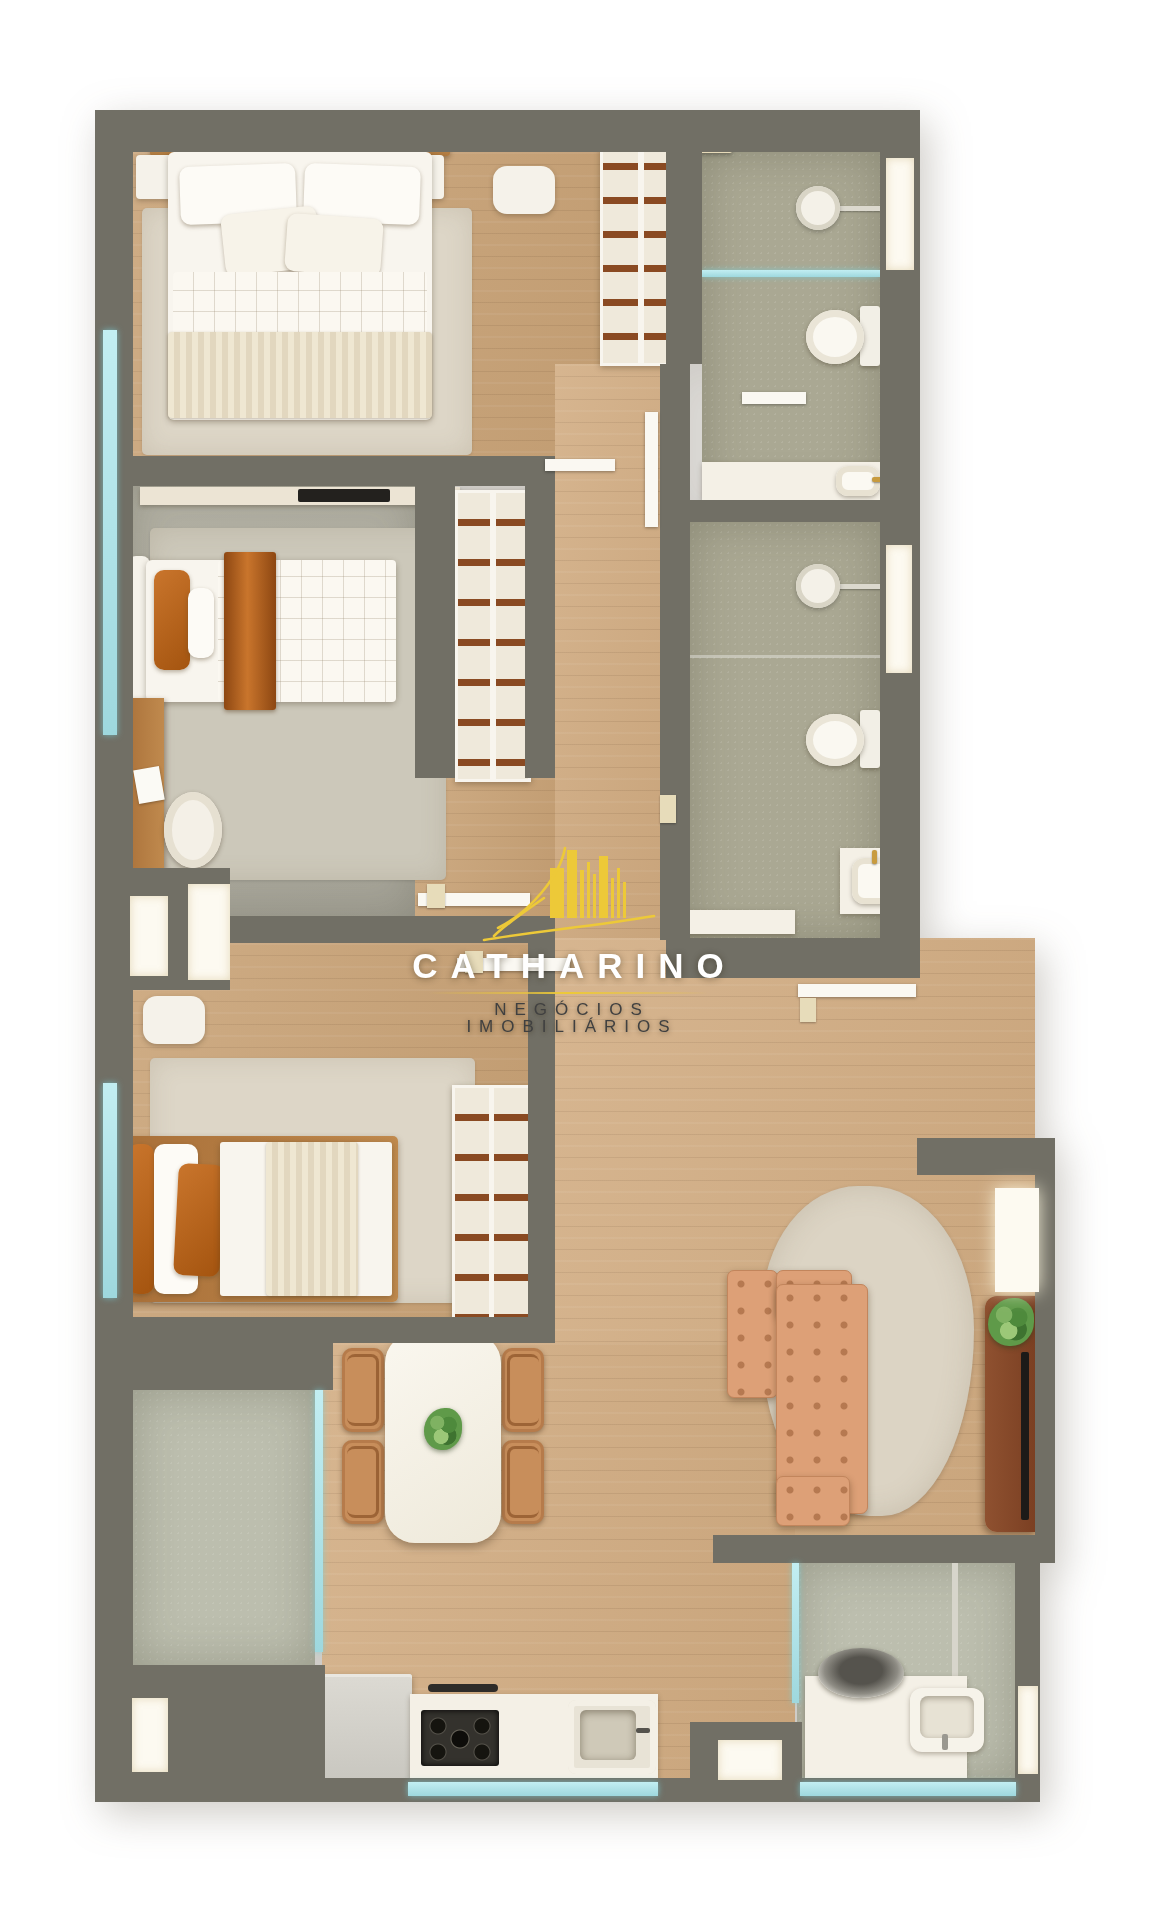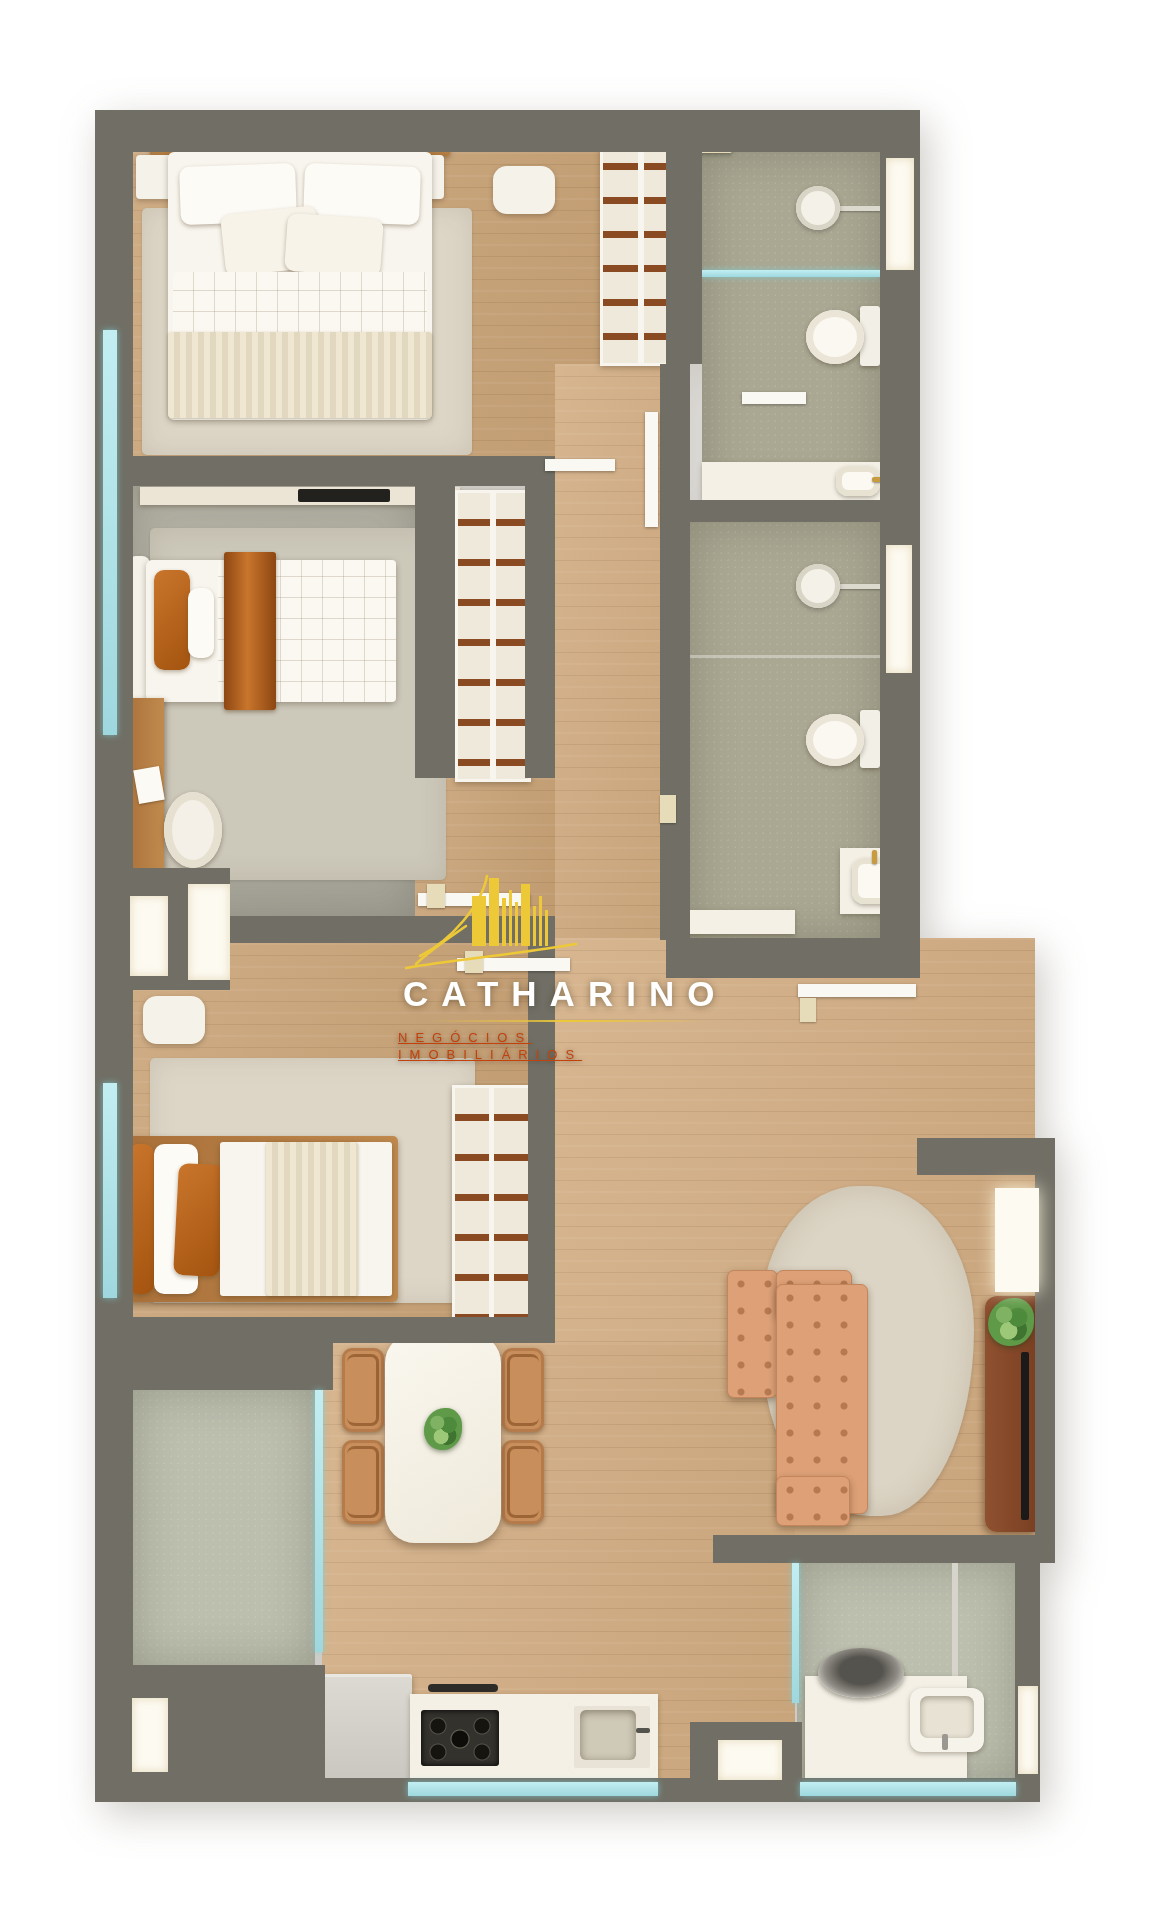--- a/index.html
+++ b/index.html
@@ -62,27 +62,27 @@
   .basin{position:absolute;background:#fbf9f2;border-radius:12px;box-shadow:inset 0 0 0 6px #e8e2d2, 0 2px 4px rgba(60,50,30,.35);}
   .faucet{position:absolute;background:#c89b3e;border-radius:2px;box-shadow:0 1px 2px rgba(0,0,0,.4);}
   .plant{position:absolute;border-radius:60% 45% 55% 50%;
     background:radial-gradient(circle at 35% 35%, #7fb262 18%, rgba(0,0,0,0) 20%),
                radial-gradient(circle at 65% 40%, #4e8a3c 22%, rgba(0,0,0,0) 24%),
                radial-gradient(circle at 45% 68%, #9cc878 20%, rgba(0,0,0,0) 22%),
                radial-gradient(circle at 60% 65%, #3e7330 26%, rgba(0,0,0,0) 28%),
                #5f9a49;box-shadow:0 2px 5px rgba(40,60,25,.5);}
   .counter{position:absolute;background:#f4f0e6;box-shadow:0 2px 5px rgba(60,45,25,.32);}
   
-  #watermark{position:absolute;left:390px;top:870px;width:356px;text-align:left;z-index:60;}
+  #watermark{position:absolute;left:390px;top:842px;width:356px;text-align:center;z-index:60;}
   #wm-name{color:#fff;font-size:35px;font-weight:bold;letter-spacing:13px;text-indent:13px;
     text-shadow:0 1px 7px rgba(40,30,10,.45);white-space:nowrap;}
   #wm-line{height:2px;margin:6px 38px 7px;
     background:linear-gradient(90deg, rgba(237,201,56,0), #edc938 50%, rgba(237,201,56,0));}
-  .wm-sub{color:#c2410c;font-size:13px;letter-spacing:8px;text-indent:8px;line-height:17px;
-    text-shadow:0 1px 5px rgba(40,30,10,.5);white-space:nowrap;text-decoration:underline;}
+  .wm-sub{color:#404040;font-size:17px;letter-spacing:8px;text-indent:8px;line-height:17px;
+    text-shadow:0 1px 5px rgba(40,30,10,.5);white-space:nowrap;}
 </style>
 </head>
 <body>
 
 <div id="stage">
 <div id="plan">
 
   <div class="wood" style="left:133px;top:152px;width:533px;height:304px;"></div>
   <div class="tile" style="left:702px;top:152px;width:178px;height:348px;"></div>
   <div class="wood light" style="left:555px;top:364px;width:105px;height:574px;"></div>

